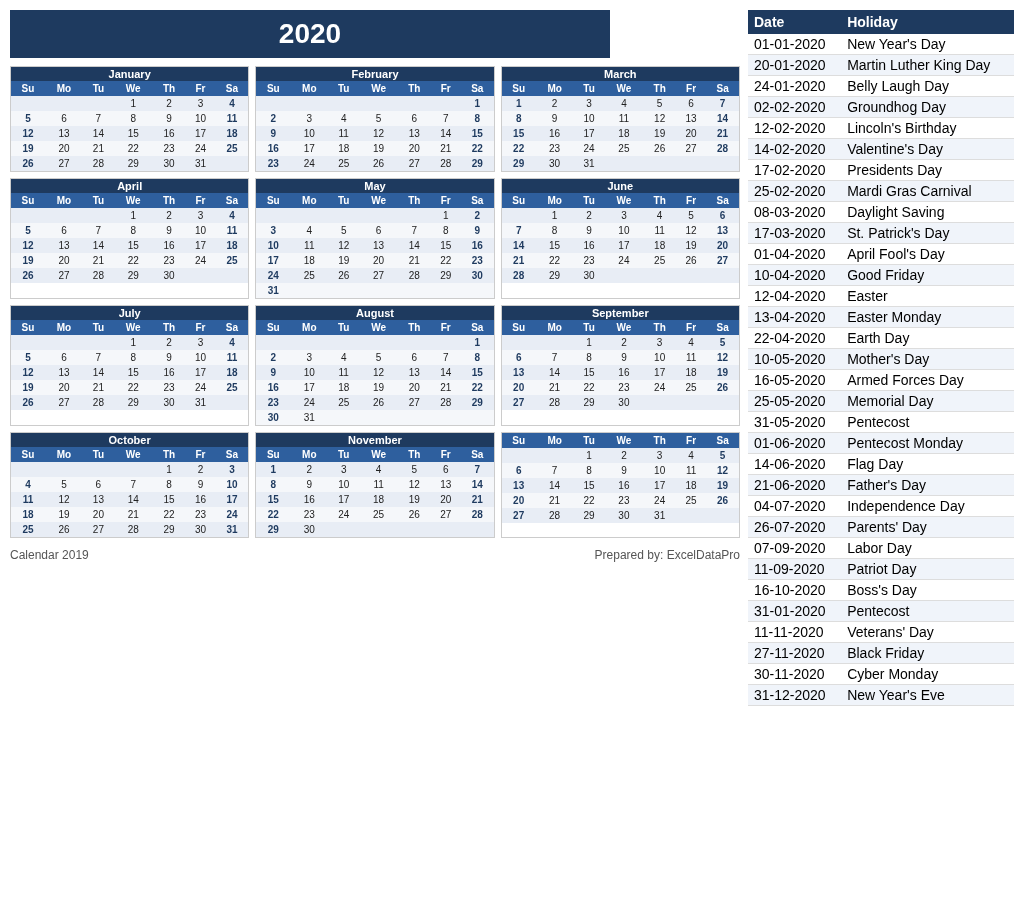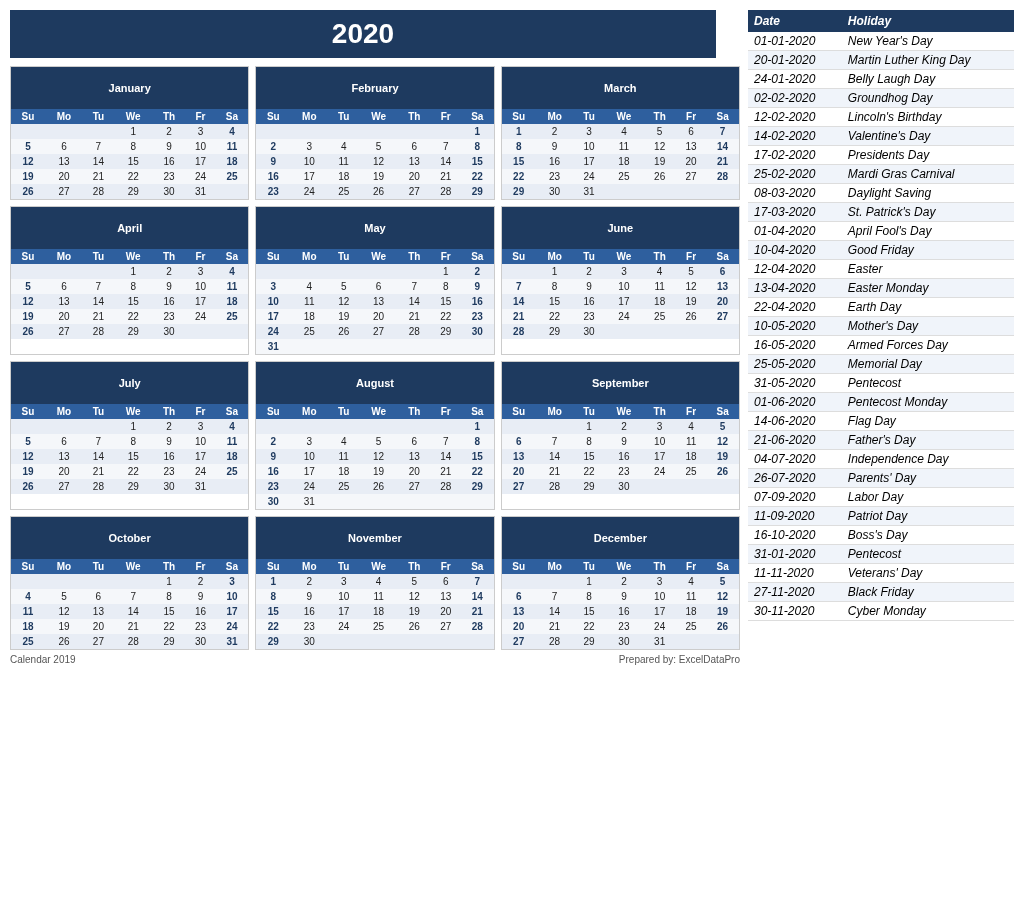--- a/index.html
+++ b/index.html
@@ -12,21 +12,21 @@
       font-size: 11px;
     }
     .title-bar {
       background: #1e3a5f;
       color: #fff;
       text-align: center;
       font-size: 28px;
       font-weight: bold;
       padding: 8px 12px;
       margin-bottom: 8px;
-      width: 706px;
+      width: 600px;
     }
     .main-layout {
       display: flex;
       gap: 8px;
     }
     .calendar-section {
       width: 730px;
       flex-shrink: 0;
     }
     .months-grid {
@@ -35,21 +35,21 @@
       gap: 6px;
     }
     .month-block {
       border: 1px solid #ccc;
     }
     .month-title {
       background: #1e3a5f;
       color: #fff;
       text-align: center;
       font-weight: bold;
-      padding: 15px 0;
+      padding: 1px 0;
       font-size: 11px;
     }
     .month-table {
       width: 100%;
       border-collapse: collapse;
       font-size: 10px;
     }
     .month-table thead tr {
       background: #2e5f9e;
       color: #fff;
@@ -76,22 +76,21 @@
       font-weight: bold;
     }
     td.sat { color: #1e3a5f; }
     td.sun { color: #1e3a5f; }
     .holiday-section {
       flex: 1;
     }
     .holiday-table {
       width: 100%;
       border-collapse: collapse;
-      font-size: 12px;
-      font-style: italic;
+      font-size: 14px;
     }
     .holiday-table thead tr {
       background: #1e3a5f;
       color: #fff;
     }
     .holiday-table th {
       padding: 4px 6px;
       text-align: left;
       font-weight: bold;
     }
@@ -101,22 +100,22 @@
     }
     .holiday-table tbody tr:nth-child(odd) {
       background: #fff;
     }
     .holiday-table tbody tr:nth-child(even) {
       background: #f0f4fa;
     }
     .footer {
       display: flex;
       justify-content: space-between;
-      margin-top: 4px;
-      font-size: 10px;
+      margin-top: 10px;
+      font-size: 12px;
       color: #555;
       width: 730px;
     }
   </style>
 </head>
 <body>
 
 <div class="main-layout">
   <div class="calendar-section">
     <div class="title-bar">2020</div>
@@ -826,21 +825,20 @@
                 <td></td>
                 <td></td>
                 <td></td>
                 <td></td>
                 <td class="sat"></td>
               </tr>
             </tbody>
           </table>
         </div>
         <div class="month-block">
-          <div class="month-title">December</div>
           <table class="month-table">
             <thead>
               <tr>
                 <th class="sun">Su</th>
                 <th>Mo</th>
                 <th>Tu</th>
                 <th>We</th>
                 <th>Th</th>
                 <th>Fr</th>
                 <th class="sat">Sa</th>
@@ -1027,16 +1025,20 @@
             <td>Veterans' Day</td>
           </tr>
           <tr>
             <td>27-11-2020</td>
             <td>Black Friday</td>
           </tr>
           <tr>
             <td>30-11-2020</td>
             <td>Cyber Monday</td>
           </tr>
+          <tr>
+            <td>31-12-2020</td>
+            <td>New Year's Eve</td>
+          </tr>
         </tbody>
     </table>
   </div>
 </div>
 
 </body></html>

